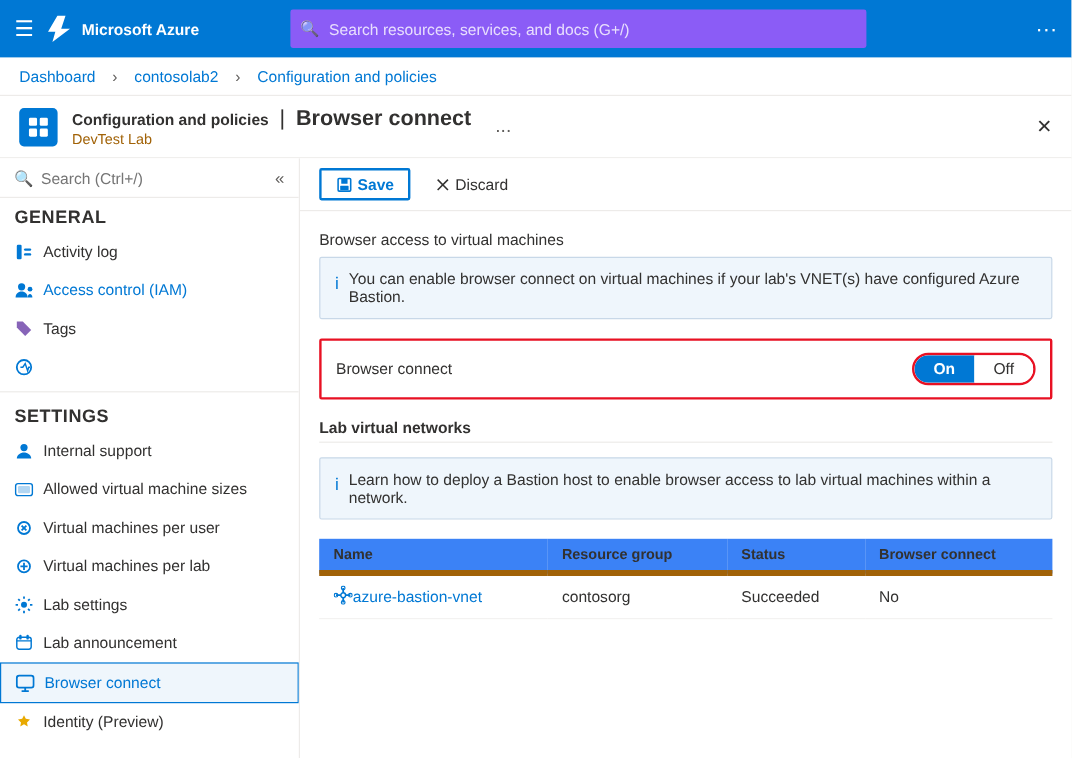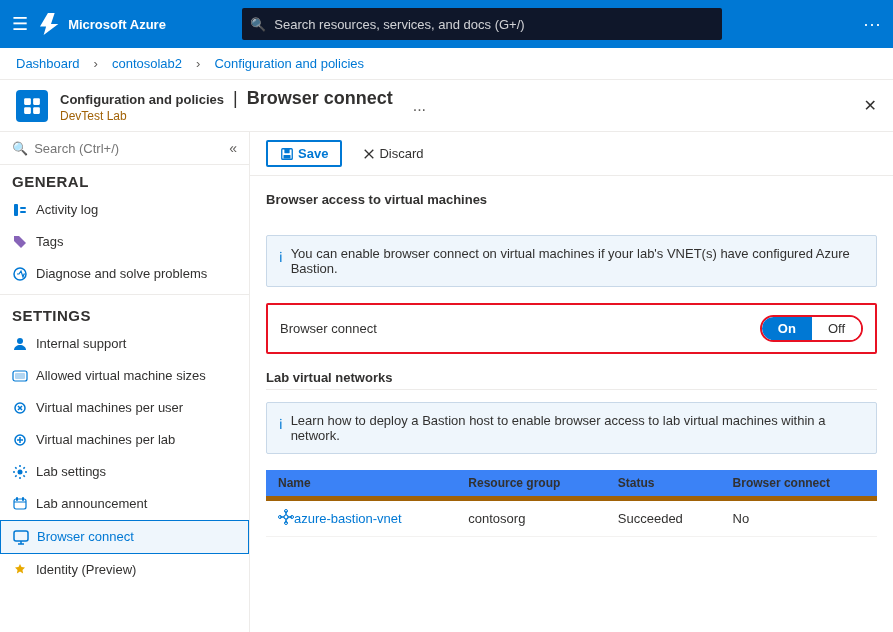--- a/index.html
+++ b/index.html
@@ -29,21 +29,21 @@
       margin: 0 auto;
       position: relative;
     }
     .search-bar input {
       width: 100%;
       height: 32px;
       border: none;
       border-radius: 2px;
       padding: 0 12px 0 32px;
       font-size: 13px;
-      background: #0f172a;
+      background: #8b5cf6;
       color: white;
     }
     .search-bar input::placeholder { color: rgba(255,255,255,0.8); }
     .search-icon-wrap {
       position: absolute;
       left: 8px;
       top: 50%;
       transform: translateY(-50%);
       color: rgba(255,255,255,0.8);
     }
@@ -203,23 +203,23 @@
       background: white;
       color: #323130;
       cursor: pointer;
       font-size: 13px;
     }
 
     
     .content-area { padding: 16px; }
     .section-title {
       font-size: 13px;
-      font-weight: 700;
-      color: #323130;
-      margin-bottom: 28px;
+      font-weight: 400;
+      color: #323130;
+      margin-bottom: 7px;
     }
     .info-box {
       background: #eff6fc;
       border: 1px solid #c8d8e8;
       border-radius: 2px;
       padding: 10px 12px;
       display: flex;
       align-items: flex-start;
       gap: 8px;
       margin-bottom: 16px;
@@ -362,39 +362,49 @@
         <span class="sidebar-icon">
           <svg width="16" height="16" viewBox="0 0 16 16" fill="#0078d4">
               <rect x="2" y="2" width="4" height="12" rx="1"></rect>
               <rect x="8" y="5" width="6" height="2" rx="1"></rect>
               <rect x="8" y="9" width="6" height="2" rx="1"></rect>
             </svg>
         </span>
         <span>Activity log</span>
       </div>
 
+      <div class="sidebar-item">
+        <span class="sidebar-icon">
+          <svg width="16" height="16" viewBox="0 0 16 16" fill="#0078d4">
+              <circle cx="6" cy="5" r="3"></circle>
+              <path d="M1 14c0-3 2-5 5-5s5 2 5 5"></path>
+              <circle cx="13" cy="7" r="2"></circle>
+              <path d="M11 14c0-2 1-3 2-3s2 1 2 3"></path>
+            </svg>
+        </span>
+        <span style="color:#0078d4">Access control (IAM)</span>
+      </div>
 
       <div class="sidebar-item">
         <span class="sidebar-icon">
           <svg width="16" height="16" viewBox="0 0 16 16" fill="#8764b8">
               <path d="M2 2h5l7 7-5 5-7-7V2z"></path>
               <circle cx="5" cy="5" r="1.5"></circle>
             </svg>
         </span>
         <span>Tags</span>
       </div>
 
       <div class="sidebar-item">
         <span class="sidebar-icon">
           <svg width="16" height="16" viewBox="0 0 16 16" fill="#0078d4">
               <circle cx="8" cy="8" r="6" stroke="#0078d4" stroke-width="1.5" fill="none"></circle>
               <path d="M5 8h2l2-3 2 6 1-3h1" stroke="#0078d4" stroke-width="1.2" fill="none"></path>
             </svg>
         </span>
-        <span>Diagnose and solve problems</span>
       </div>
 
       <div class="divider"></div>
       <div class="sidebar-section-label">Settings</div>
 
       <div class="sidebar-item">
         <span class="sidebar-icon">
           <svg width="16" height="16" viewBox="0 0 16 16" fill="#0078d4">
               <circle cx="8" cy="5" r="3"></circle>
               <path d="M2 14c0-3 3-5 6-5s6 2 6 5"></path>

